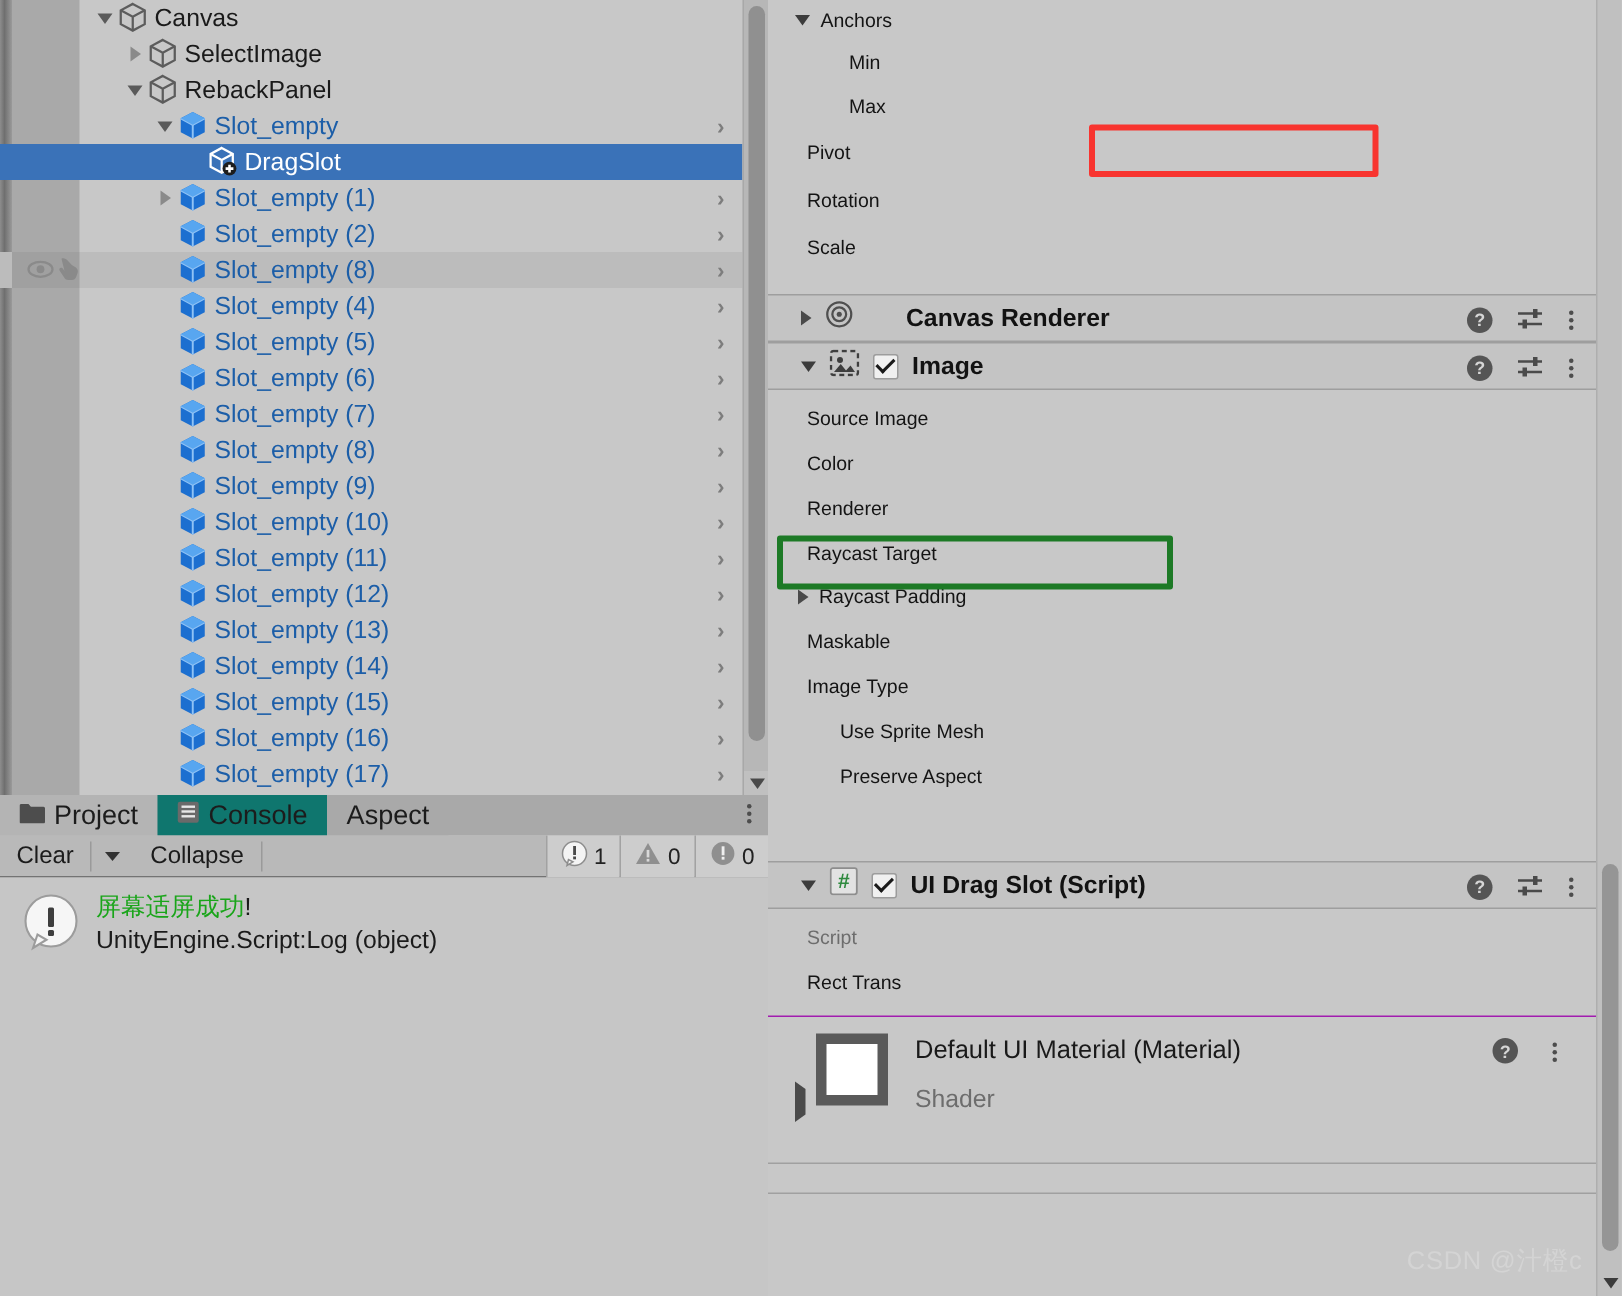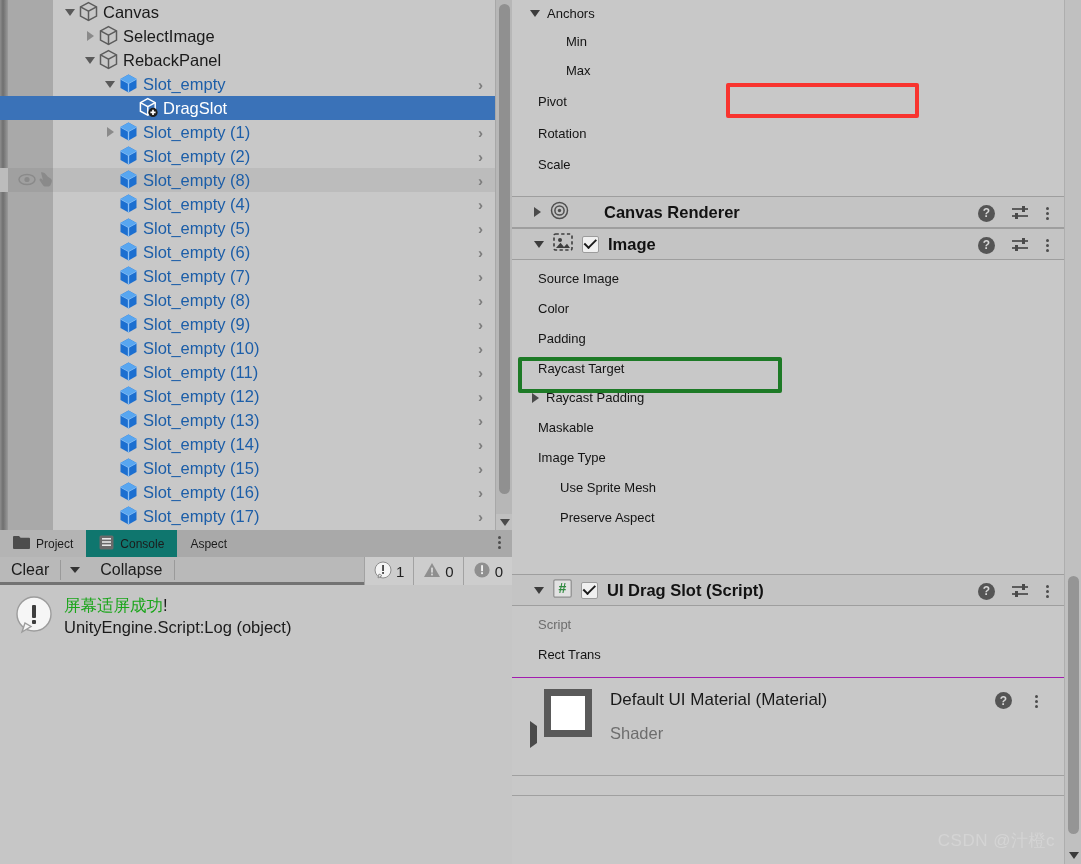--- a/index.html
+++ b/index.html
@@ -51,30 +51,30 @@
                     background:#909090; border-radius:6px; }
   #h-scroll .arrow{ position:absolute; bottom:0; left:0; width:17px; height:16px;
                     display:flex;align-items:center;justify-content:center; }
   #h-scroll .arrow i{ width:0;height:0;border-left:5px solid transparent;border-right:5px solid transparent;
                       border-top:7px solid #4a4a4a; display:block; }
 
   
   #console{ position:absolute; left:0; top:530px; width:512px; height:334px; background:#c8c8c8; }
   .con-tabbar{ position:relative; height:27px; background:#a9a9a9; display:flex; align-items:flex-end; }
   .tab{ height:27px; display:flex; align-items:center; gap:6px; padding:0 13px;
-        font-size:12px; color:#1c1c1c; background:#a9a9a9; }
+        font-size:18px; color:#1c1c1c; background:#a9a9a9; }
   .tab.inactive{ background:#a9a9a9; }
   .tab.active{ background:#0f766e; }
   .tab.first{ background:#b4b4b4; }
   .con-kebab{ position:absolute; right:10px; top:4px; }
   .kebab{ width:4px; }
   .kebab i{ display:block; width:3px;height:3px;border-radius:50%; background:#4d4d4d; margin:2px 0; }
 
   .con-toolbar{ position:relative; height:28px; background:#b9b9b9;
-                border-bottom:3px solid #737373; display:flex; align-items:center; }
+                border-bottom:1px solid #737373; display:flex; align-items:center; }
   .tb-btn{ height:28px; display:flex; align-items:center; padding:0 11px; font-size:16px; color:#1b1b1b; }
   .tb-sep{ width:1px; height:20px; background:#9a9a9a; }
   .tb-caret{ width:0;height:0;border-left:5px solid transparent;border-right:5px solid transparent;
              border-top:6px solid #333; margin:0 9px; }
   .counters{ position:absolute; right:0; top:0; height:28px; display:flex; align-items:stretch; }
   .cbox{ display:flex; align-items:center; gap:4px; padding:0 9px; background:#cdcdcd;
          border-left:1px solid #a2a2a2; font-size:15px; color:#222; }
   .con-body{ position:absolute; left:0; right:0; top:55px; bottom:0; background:#c6c6c6; }
   .log-entry{ display:flex; gap:10px; padding:10px 0 0 14px; }
   .log-text{ font-size:16.5px; line-height:1.32; }
@@ -696,21 +696,21 @@
         <span>Source Image</span>
 
       </div>
 
       <div class="insp-row" style="height:30px; padding-left:26px;">
         <span>Color</span>
 
       </div>
 
       <div class="insp-row" style="height:30px; padding-left:26px;">
-        <span>Padding</span>
+        <span>Renderer</span>
 
       </div>
 
       <div class="insp-row" style="height:30px; padding-left:26px;">
         <span>Raycast Target</span>
 
       </div>
 
       <div class="insp-row" style="height:29px; padding-left:20px;">
         <span class="foldout-lbl">

